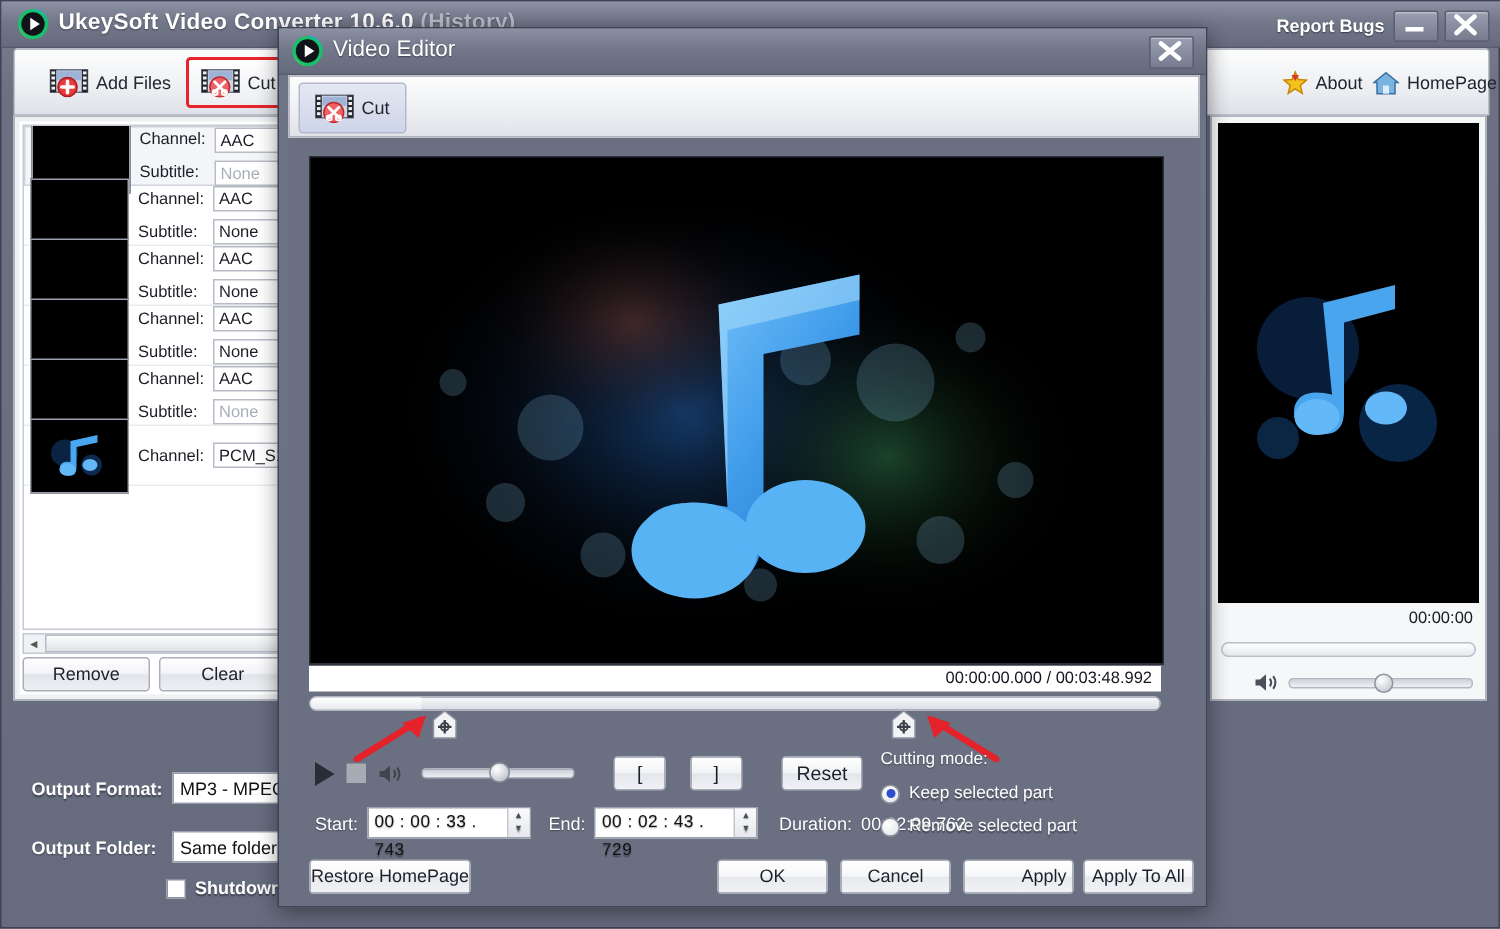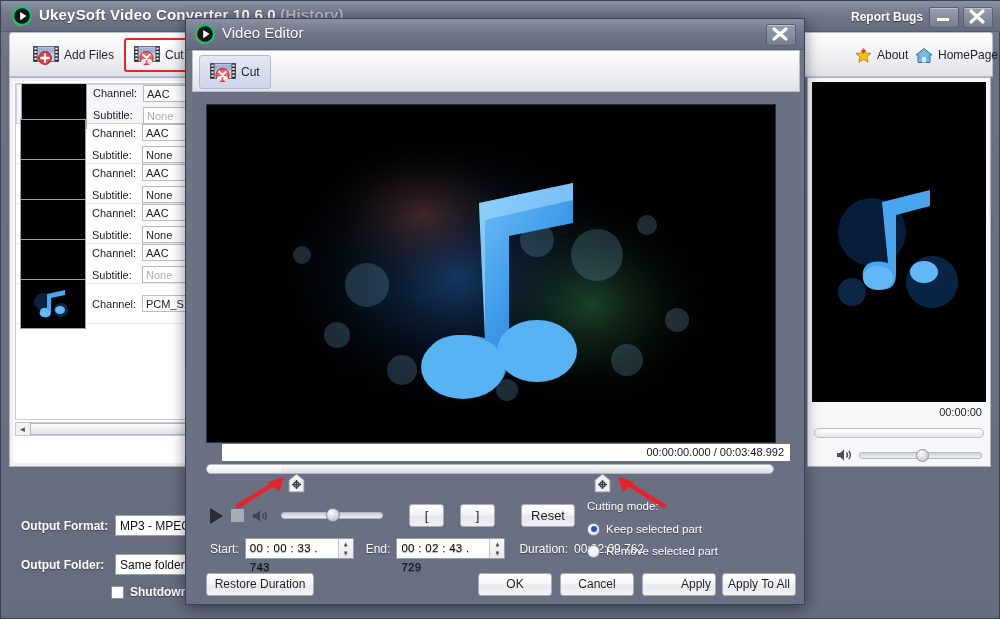--- a/index.html
+++ b/index.html
@@ -253,21 +253,21 @@
   .dlg-body {
     position: absolute; left: 6px; top: 73px; width: 608px; height: 480px;
     background: #6a6f82;
   }
   .preview {
     position: absolute; left: 14px; top: 12px; width: 568px; height: 337px;
     background: #000; border: 1px solid #2b2f3b;
     overflow: hidden;
   }
   .prev-time {
-    position: absolute; left: 30px; top: 352px; width: 568px;
+    position: absolute; left: 14px; top: 352px; width: 568px;
     text-align: right; font-size: 11px; color: #151820;
     background: #ffffff; padding: 2px 6px 2px 0;
     box-sizing: border-box; height: 17px; line-height: 13px;
   }
   .trim-track {
     position: absolute; left: 14px; top: 372px; width: 568px; height: 10px;
     background: linear-gradient(180deg,#f8f9fb,#d9dce2);
     border: 1px solid #b0b5bf; border-radius: 5px; box-sizing: border-box;
   }
   .trim-track .filled {
@@ -548,20 +548,24 @@
             </div>
           </div>
         </div>
       </div>
 
       <div class="fl-hscroll">
         <div class="arrow">◄</div>
         <div class="thumbbar"></div>
       </div>
 
+      <div class="fl-buttons">
+        <div class="btn-std">Remove</div>
+        <div class="btn-std">Clear</div>
+      </div>
     </div>
 
     <div class="right-panel">
       <div class="rp-video">
         <svg viewBox="0 0 176 320" width="176" height="320">
           <rect width="176" height="320" fill="#000"></rect>
           <circle cx="60" cy="150" r="34" fill="#0f3a73" opacity="0.5"></circle>
           <circle cx="120" cy="200" r="26" fill="#14539b" opacity="0.45"></circle>
           <circle cx="40" cy="210" r="14" fill="#1b5fa8" opacity="0.4"></circle>
           <path d="M70 120 L118 108 L118 124 L84 133 L84 192 Q84 210 66 207 Q48 204 51 189 Q55 176 76 181 Z" fill="#4aa5ef"></path>
@@ -760,20 +764,20 @@
           <span>Keep selected part</span>
         </div>
         <div class="radio-row">
           <span class="radio"></span>
           <span>Remove selected part</span>
         </div>
       </div>
     </div>
 
     <div class="dlg-footer-wrap">
-      <div class="fbtn f-restore">Restore Duration</div>
+      <div class="fbtn f-restore">Restore HomePage</div>
       <div class="fbtn f-ok">OK</div>
       <div class="fbtn f-cancel">Cancel</div>
       <div class="fbtn f-apply">Apply</div>
       <div class="fbtn f-applyall">Apply To All</div>
     </div>
   </div>
 </div>
 
 </body></html>

